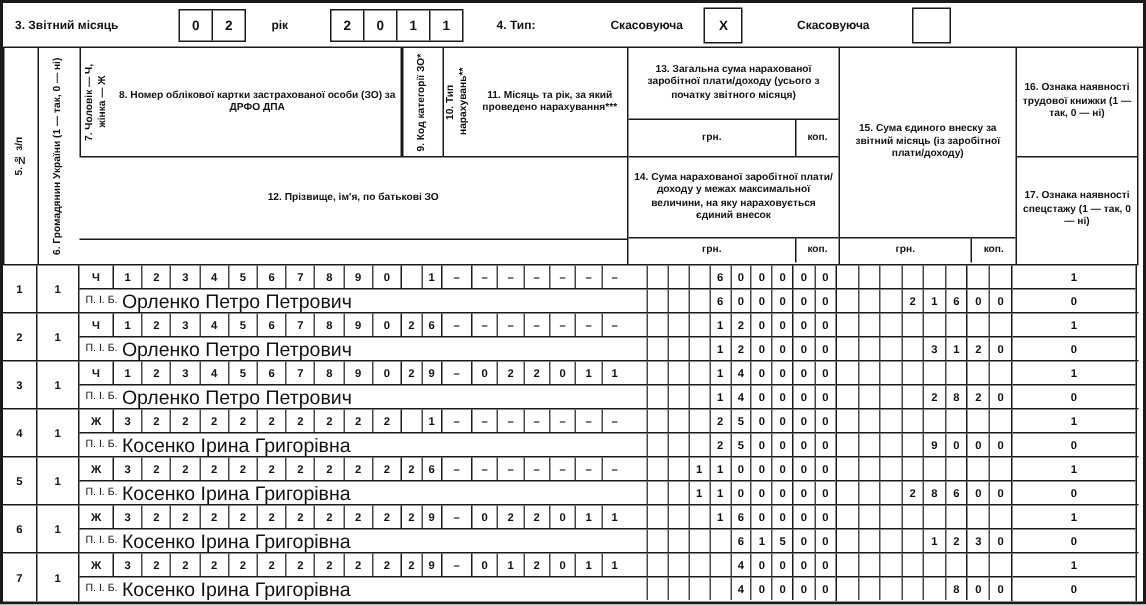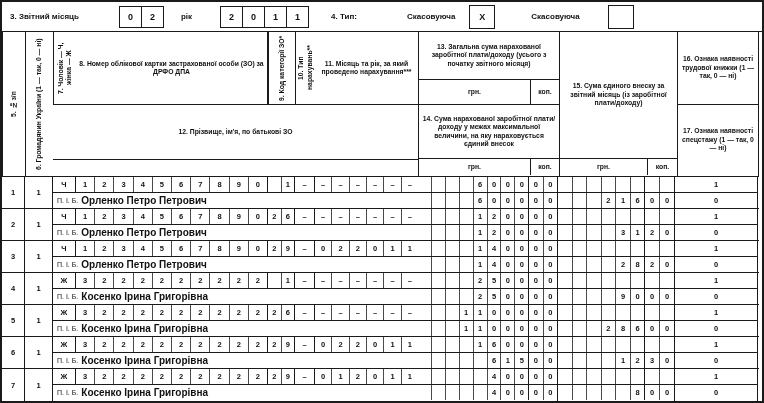--- a/index.html
+++ b/index.html
@@ -60,21 +60,21 @@
   .srow2{height:15px;display:flex;box-sizing:border-box;}
   .boxgroup{display:flex;box-sizing:border-box;height:100%;}
   .box{flex:1;display:flex;align-items:center;justify-content:center;font-size:7.5px;font-weight:bold;
        border-right:1px solid #4a4a4a;box-sizing:border-box;height:100%;}
   .boxgroup .box:last-child{border-right:none;}
   .boxgroup.br{border-right:1px solid #1a1a1a;}
   .fixedbox{display:flex;align-items:center;justify-content:center;font-size:7.5px;font-weight:bold;
        border-right:1px solid #1a1a1a;box-sizing:border-box;height:100%;}
   .namerow{height:15px;display:flex;align-items:center;padding-left:4px;box-sizing:border-box;white-space:nowrap;overflow:hidden;}
   .nprefix{font-size:7px;font-weight:normal;margin-right:3px;}
-  .nname{font-size:10px;font-weight:bold;}
+  .nname{font-size:13px;font-weight:normal;}
   .sumblock{display:flex;flex-direction:column;box-sizing:border-box;}
   .flagsblock{display:flex;flex-direction:column;box-sizing:border-box;}
   .flagcell{height:16px;display:flex;align-items:center;justify-content:center;font-size:7.5px;font-weight:bold;box-sizing:border-box;}
   .flagcell.top{border-bottom:1px solid #1a1a1a;}
   .flagcell.btm{height:15px;}
 </style>
 </head>
 <body>
 
 <div class="page">

